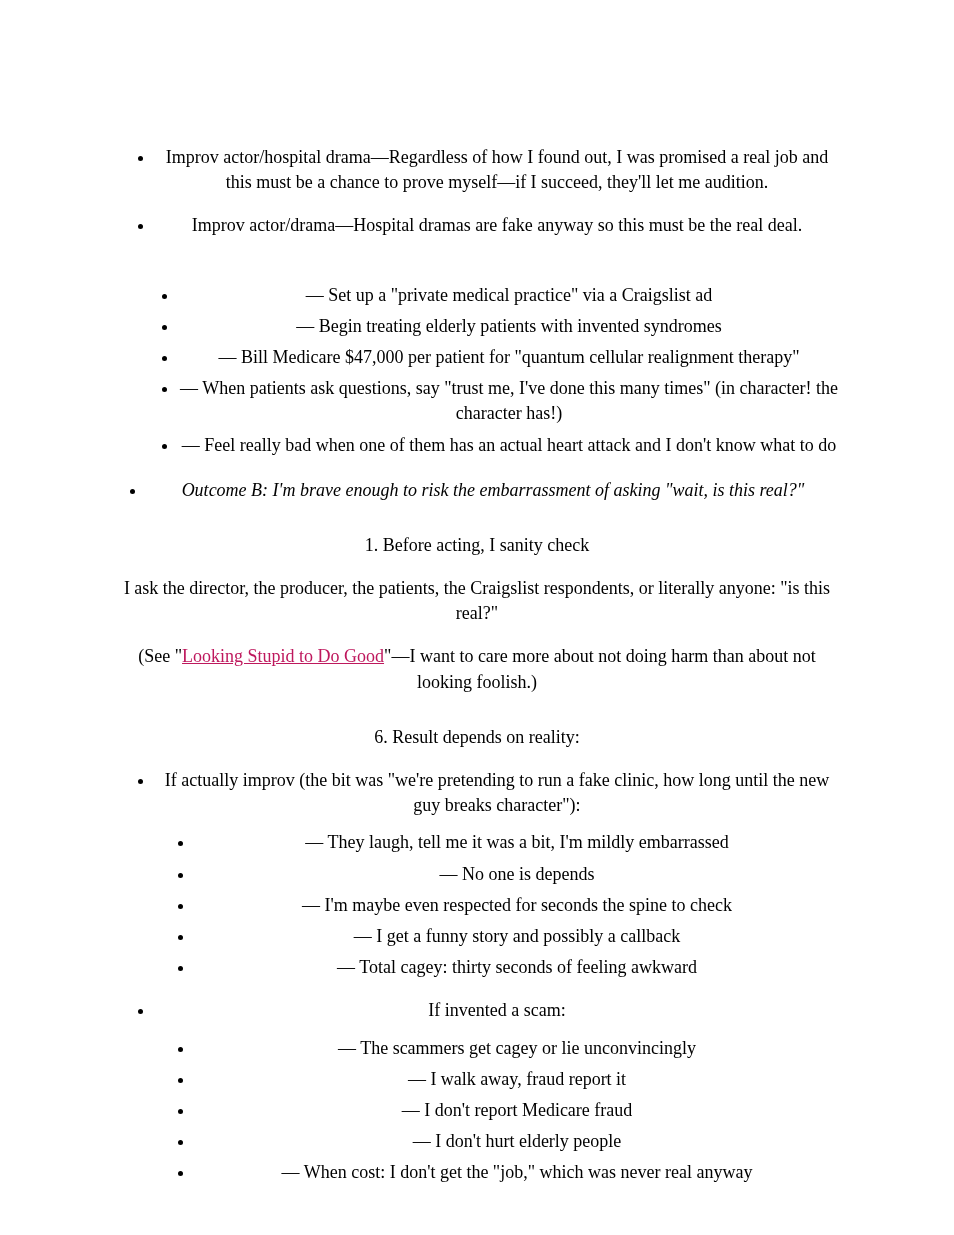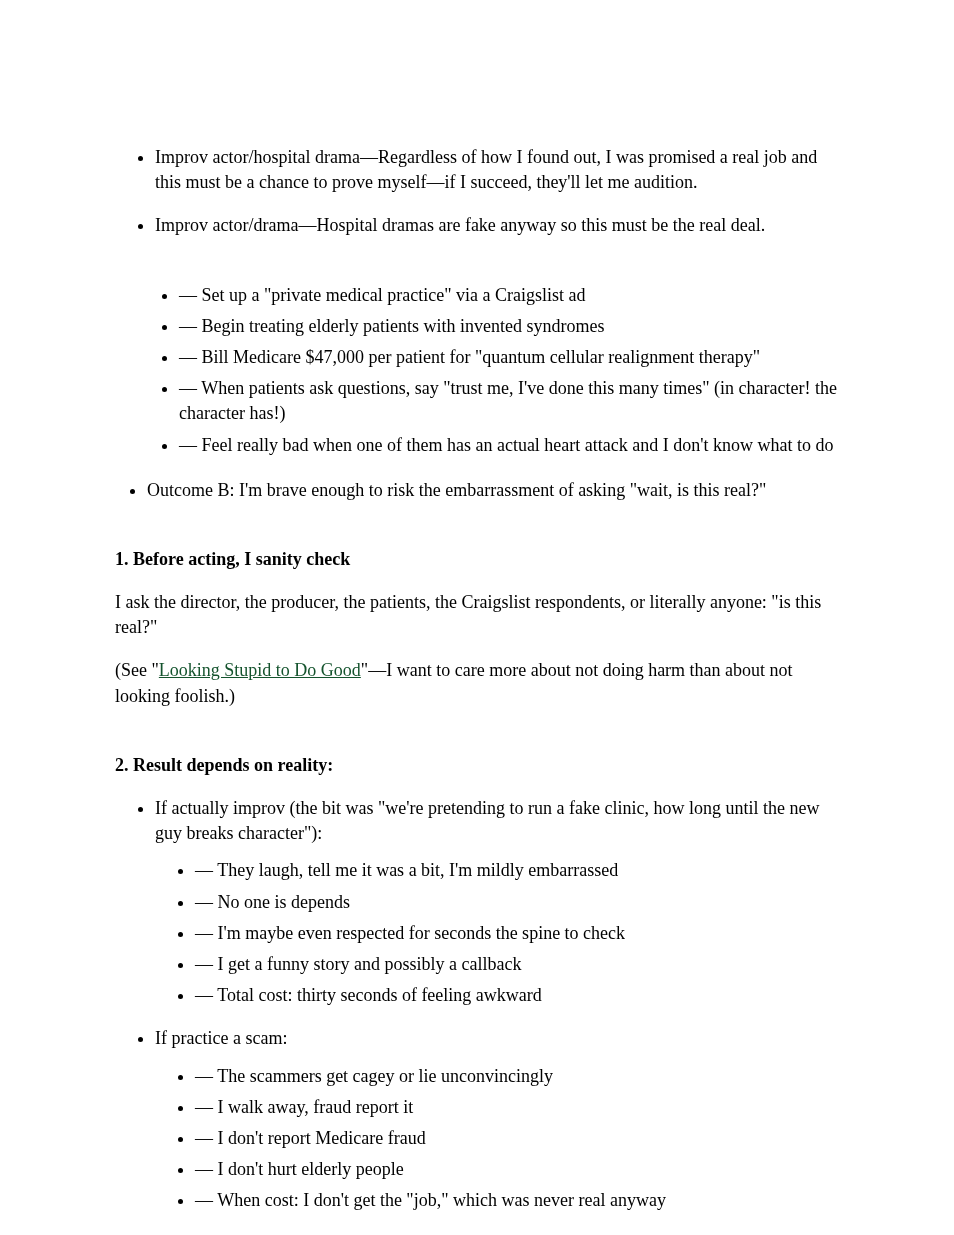--- a/index.html
+++ b/index.html
@@ -1,18 +1,19 @@
 <!DOCTYPE html>
 <html><head>
   <meta charset="utf-8">
   <style>
     * {
       margin: 0;
       padding: 0;
       box-sizing: border-box;
+      text-align: center;
     }
     body {
       width: 954px;
       height: 1235px;
       background: #ffffff;
       font-family: "Times New Roman", Times, serif;
       font-size: 18px;
       color: #000000;
       line-height: 1.4;
       padding: 145px 115px 0 115px;
@@ -26,29 +27,29 @@
     }
     ul.inner {
       list-style: disc;
       padding-left: 40px;
       margin-top: 12px;
     }
     ul.inner > li {
       margin-bottom: 6px;
     }
     .section-heading {
-      font-weight: bold;
-      margin-top: 44px;
+      font-weight: normal;
+      margin-top: 30px;
       margin-bottom: 18px;
     }
     p.body {
       margin-bottom: 18px;
     }
     a.link {
-      color: #14532d;
+      color: #be185d;
       text-decoration: underline;
     }
     .spacer-small {
       height: 14px;
     }
   </style>
 </head>
 <body>
 
 <ul class="outer">
@@ -61,47 +62,47 @@
 <ul class="inner" style="padding-left:64px;">
   <li><span>— Set up a "private medical practice" via a Craigslist ad</span></li>
   <li><span>— Begin treating elderly patients with invented syndromes</span></li>
   <li><span>— Bill Medicare $47,000 per patient for "quantum cellular realignment therapy"</span></li>
   <li><span>— When patients ask questions, say "trust me, I've done this many times" (in character! the character has!)</span></li>
   <li><span>— Feel really bad when one of them has an actual heart attack and I don't know what to do</span></li>
 </ul>
 
 <div class="spacer-small"></div>
 
-<ul class="outer" style="padding-left:32px;">
+<ul class="outer" style="padding-left:32px;font-style:italic;">
   <li><span>Outcome B: I'm brave enough to risk the embarrassment of asking "wait, is this real?"</span></li>
 </ul>
 
 <p class="section-heading">1. Before acting, I sanity check</p>
 
 <p class="body">I ask the director, the producer, the patients, the Craigslist respondents, or literally anyone: "is this real?"</p>
 
 <p class="body">
   <span>(See "</span><a class="link" href="#">Looking Stupid to Do Good</a><span>"—I want to care more about not doing harm than about not looking foolish.)</span>
 </p>
 
-<p class="section-heading">2. Result depends on reality:</p>
+<p class="section-heading">6. Result depends on reality:</p>
 
 <ul class="outer" style="padding-left:40px;">
   <li>
     <span>If actually improv (the bit was "we're pretending to run a fake clinic, how long until the new guy breaks character"):</span>
     <ul class="inner">
       <li><span>— They laugh, tell me it was a bit, I'm mildly embarrassed</span></li>
       <li><span>— No one is depends</span></li>
       <li><span>— I'm maybe even respected for seconds the spine to check</span></li>
       <li><span>— I get a funny story and possibly a callback</span></li>
-      <li><span>— Total cost: thirty seconds of feeling awkward</span></li>
+      <li><span>— Total cagey: thirty seconds of feeling awkward</span></li>
     </ul>
   </li>
   <li>
-    <span>If practice a scam:</span>
+    <span>If invented a scam:</span>
     <ul class="inner">
       <li><span>— The scammers get cagey or lie unconvincingly</span></li>
       <li><span>— I walk away, fraud report it</span></li>
       <li><span>— I don't report Medicare fraud</span></li>
       <li><span>— I don't hurt elderly people</span></li>
       <li><span>— When cost: I don't get the "job," which was never real anyway</span></li>
     </ul>
   </li>
 </ul>
 

